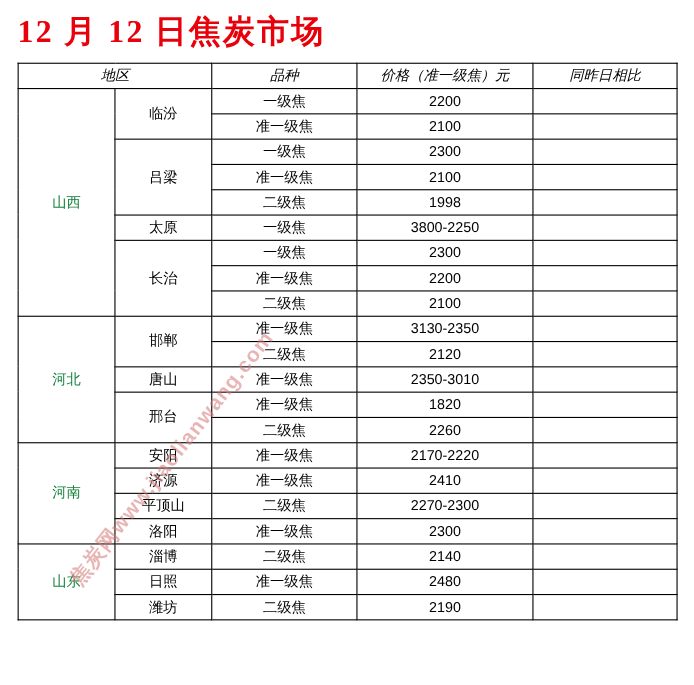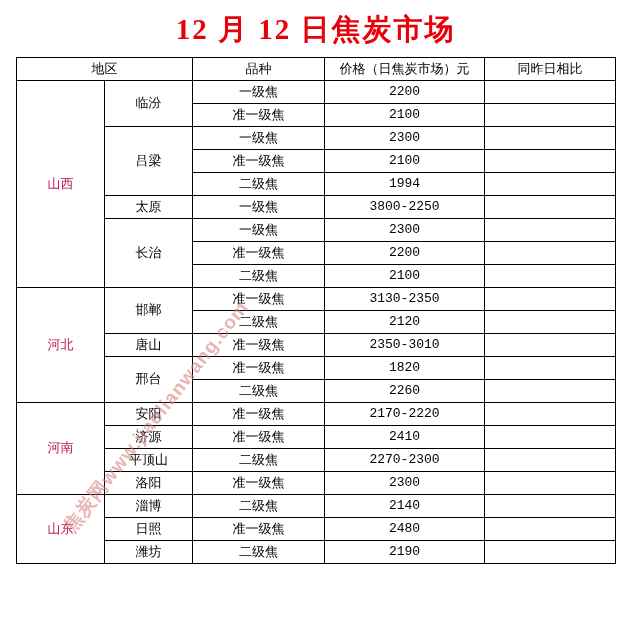--- a/index.html
+++ b/index.html
@@ -16,21 +16,20 @@
     position: relative;
   }
   .page {
     position: relative;
     width: 631px;
     height: 623px;
     box-sizing: border-box;
     padding: 0 16px;
   }
   .title {
-    text-align: center;
     color: #e8000b;
     font-family: "Liberation Serif", serif;
     font-weight: bold;
     font-size: 29px;
     letter-spacing: 2px;
     padding: 12px 0 10px 0;
     line-height: 1.2;
   }
   table.main {
     border-collapse: collapse;
@@ -46,35 +45,36 @@
     text-align: center;
     vertical-align: middle;
     height: 22px;
     line-height: 1.1;
     padding: 0;
     background: transparent;
   }
   th.hdr {
     font-size: 13.5px;
     height: 26px;
+    font-style: italic;
   }
   td.region {
     font-weight: bold;
     font-size: 14px;
-    color: #be185d;
+    color: #15803d;
   }
   td.city {
     font-size: 13.5px;
   }
   td.grade {
     font-size: 13px;
   }
   td.price {
     font-size: 13px;
-    font-family: Liberation Mono, monospace;
+    font-family: Liberation Sans, sans-serif;
   }
   td.cmp {
     font-size: 13px;
   }
   .watermark {
     position: absolute;
     left: 0;
     top: 0;
     width: 631px;
     height: 623px;
@@ -107,21 +107,21 @@
       <col style="width:88px">
       <col style="width:88px">
       <col style="width:132px">
       <col style="width:160px">
       <col style="width:131px">
     </colgroup>
     <thead>
       <tr>
         <th class="hdr" colspan="2">地区</th>
         <th class="hdr">品种</th>
-        <th class="hdr">价格（日焦炭市场）元</th>
+        <th class="hdr">价格（准一级焦）元</th>
         <th class="hdr">同昨日相比</th>
       </tr>
     </thead>
     <tbody id="tbody">
         <tr>
           <td class="region" rowspan="9">山西</td>
           <td class="city" rowspan="2">临汾</td>
           <td class="grade">一级焦</td>
           <td class="price">2200</td>
           <td class="cmp"></td>
@@ -137,21 +137,21 @@
           <td class="price">2300</td>
           <td class="cmp"></td>
         </tr>
         <tr>
           <td class="grade">准一级焦</td>
           <td class="price">2100</td>
           <td class="cmp"></td>
         </tr>
         <tr>
           <td class="grade">二级焦</td>
-          <td class="price">1994</td>
+          <td class="price">1998</td>
           <td class="cmp"></td>
         </tr>
         <tr>
           <td class="city" rowspan="1">太原</td>
           <td class="grade">一级焦</td>
           <td class="price">3800-2250</td>
           <td class="cmp"></td>
         </tr>
         <tr>
           <td class="city" rowspan="3">长治</td>

